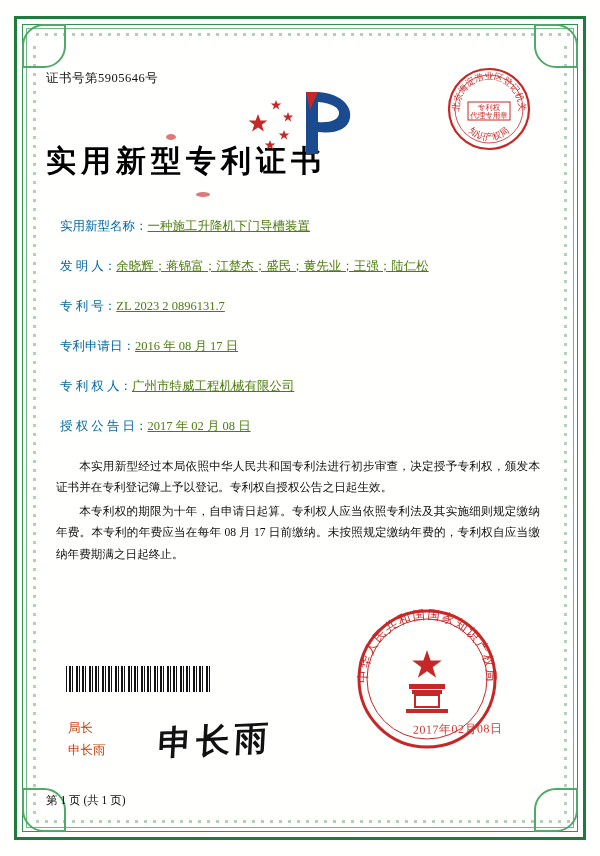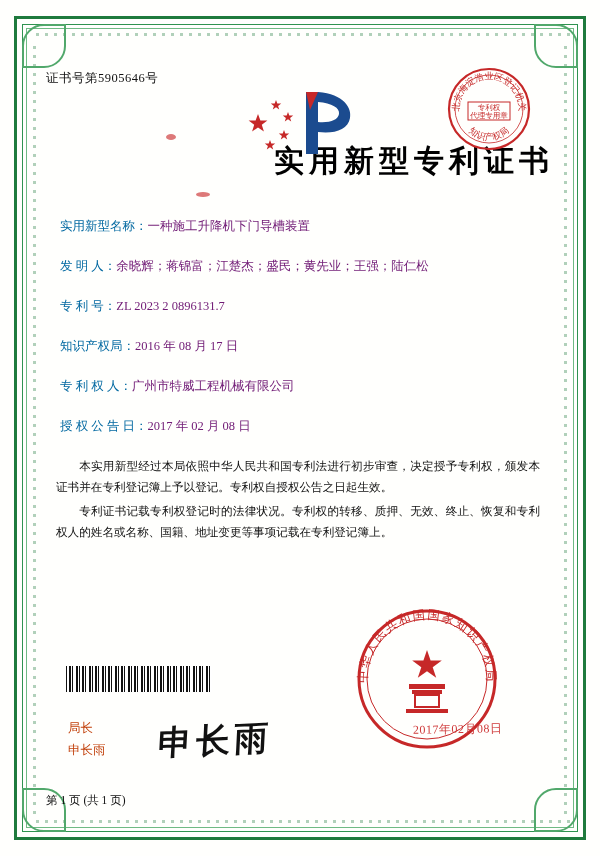--- a/index.html
+++ b/index.html
@@ -121,21 +121,21 @@
   .logo {
     position: absolute;
     left: 50%;
     top: 24px;
     transform: translateX(-50%);
     width: 120px;
     height: 78px;
   }
 
   .doc-title {
-    text-align: right;
+    text-align: left;
     font-size: 30px;
     font-weight: bold;
     letter-spacing: 5px;
     margin-top: 54px;
     color: #000;
     font-family: "DejaVu Serif", serif;
   }
 
   .fields {
     margin-top: 34px;
@@ -147,21 +147,22 @@
     margin-bottom: 20px;
     color: #111;
     white-space: nowrap;
   }
   .field-label {
     display: inline-block;
     color: #0369a1;
   }
   .field-value {
     display: inline;
-    color: #701a75;
+    color: #4d7c0f;
+    text-decoration: underline;
   }
 
   .paragraphs {
     margin-top: 12px;
     padding: 0 6px 0 10px;
   }
   .para {
     font-size: 11.6px;
     line-height: 1.85;
     text-indent: 2em;
@@ -319,33 +320,33 @@
       <div class="field-row">
         <span class="field-label">实用新型名称：</span><span class="field-value">一种施工升降机下门导槽装置</span>
       </div>
       <div class="field-row">
         <span class="field-label">发 明 人：</span><span class="field-value">余晓辉；蒋锦富；江楚杰；盛民；黄先业；王强；陆仁松</span>
       </div>
       <div class="field-row">
         <span class="field-label">专 利 号：</span><span class="field-value">ZL 2023 2 0896131.7</span>
       </div>
       <div class="field-row">
-        <span class="field-label">知识产权局：</span><span class="field-value">2016 年 08 月 17 日</span>
+        <span class="field-label">专利申请日：</span><span class="field-value">2016 年 08 月 17 日</span>
       </div>
       <div class="field-row">
         <span class="field-label">专 利 权 人：</span><span class="field-value">广州市特威工程机械有限公司</span>
       </div>
       <div class="field-row">
         <span class="field-label">授 权 公 告 日：</span><span class="field-value">2017 年 02 月 08 日</span>
       </div>
     </div>
 
     <div class="paragraphs">
       <p class="para">本实用新型经过本局依照中华人民共和国专利法进行初步审查，决定授予专利权，颁发本证书并在专利登记簿上予以登记。专利权自授权公告之日起生效。</p>
-      <p class="para">专利证书记载专利权登记时的法律状况。专利权的转移、质押、无效、终止、恢复和专利权人的姓名或名称、国籍、地址变更等事项记载在专利登记簿上。</p>
+      <p class="para">本专利权的期限为十年，自申请日起算。专利权人应当依照专利法及其实施细则规定缴纳年费。本专利的年费应当在每年 08 月 17 日前缴纳。未按照规定缴纳年费的，专利权自应当缴纳年费期满之日起终止。</p>
     </div>
 
     <div class="barcode"></div>
 
     <div class="sig-block">
       <div>局长</div>
       <div>申长雨</div>
     </div>
 
     <div class="handwriting">申长雨</div>

